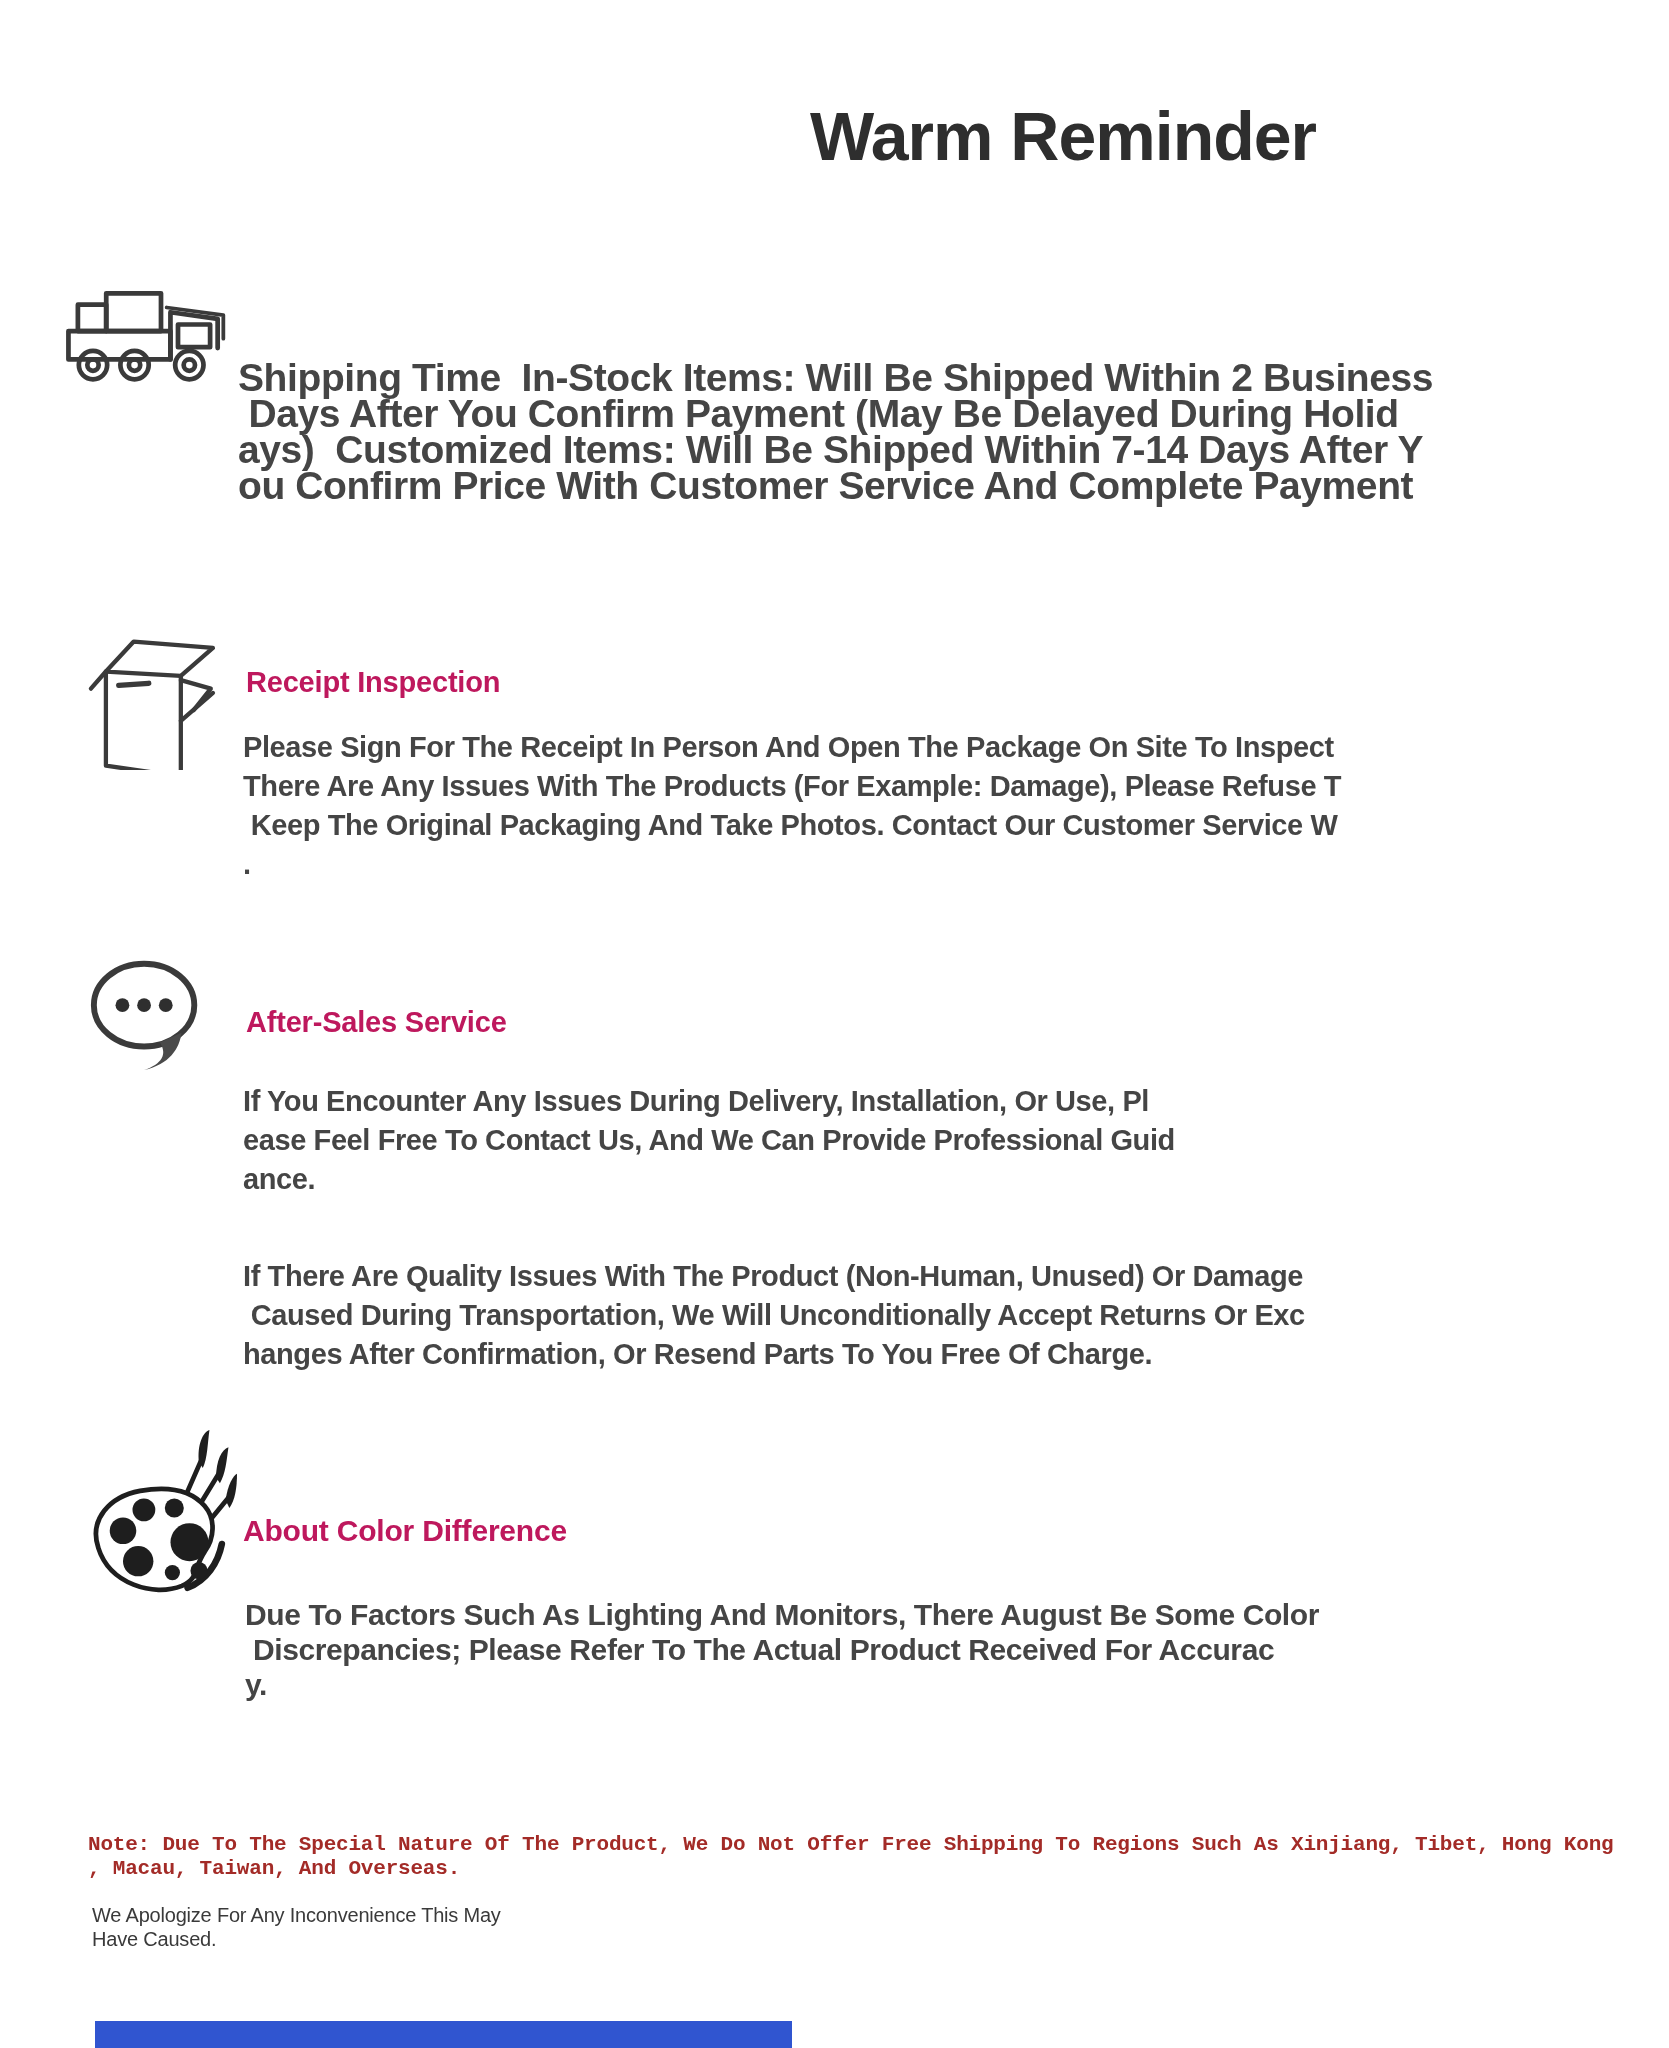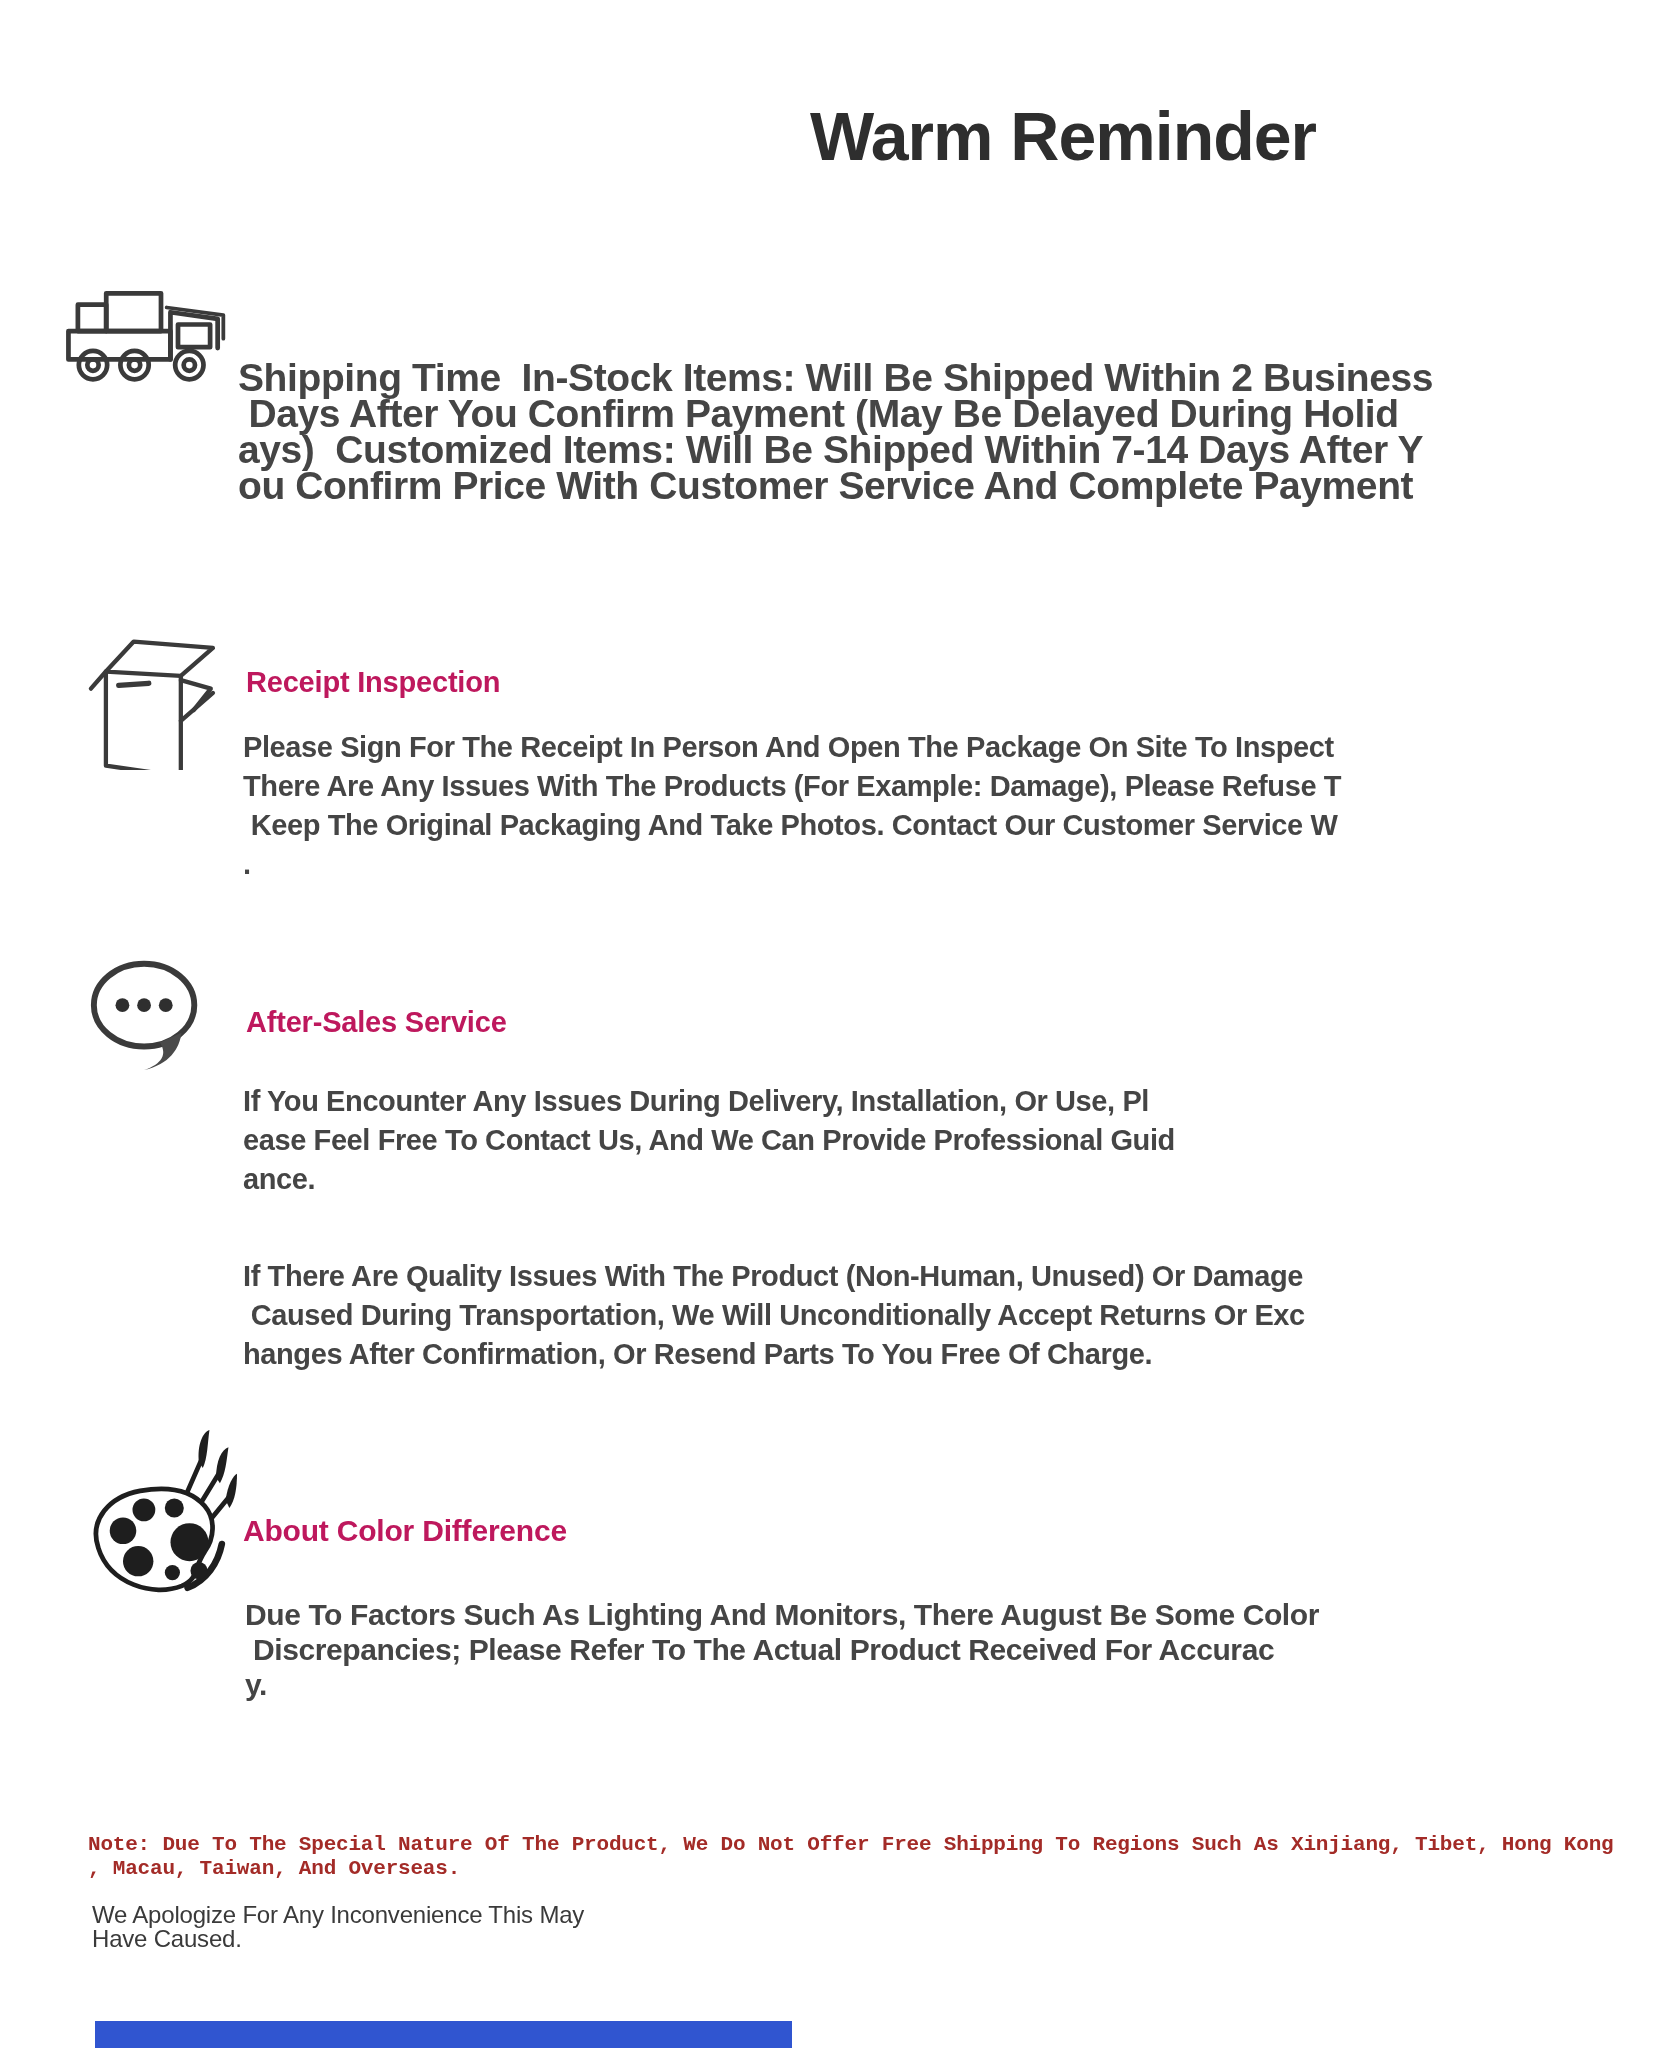--- a/index.html
+++ b/index.html
@@ -21,21 +21,21 @@
   .para{
     font-weight:700;color:#454545;letter-spacing:-0.4px;
   }
   .para-sm{font-size:39px;line-height:36px;}
   .para-lg{font-size:29px;line-height:39px;}
   .para-md{font-size:30px;line-height:35px;}
   .note{
     font-size:21px;line-height:24px;font-weight:700;color:#a32b27;letter-spacing:-0.2px;font-family:Liberation Mono, monospace;
   }
   .apology{
-    font-size:24px;line-height:24px;font-weight:400;color:#3a3a3a;letter-spacing:-0.2px;
+    font-size:20px;line-height:24px;font-weight:400;color:#3a3a3a;letter-spacing:-0.2px;
   }
   .accent-bar{
     left:95px;top:2021px;width:697px;height:27px;background:#3055d0;
   }
   .ic-stroke{fill:none;stroke:#3a3a3a;stroke-linecap:round;stroke-linejoin:round;}
 </style>
 </head>
 <body>
 
 <div class="abs title">Warm Reminder</div>

